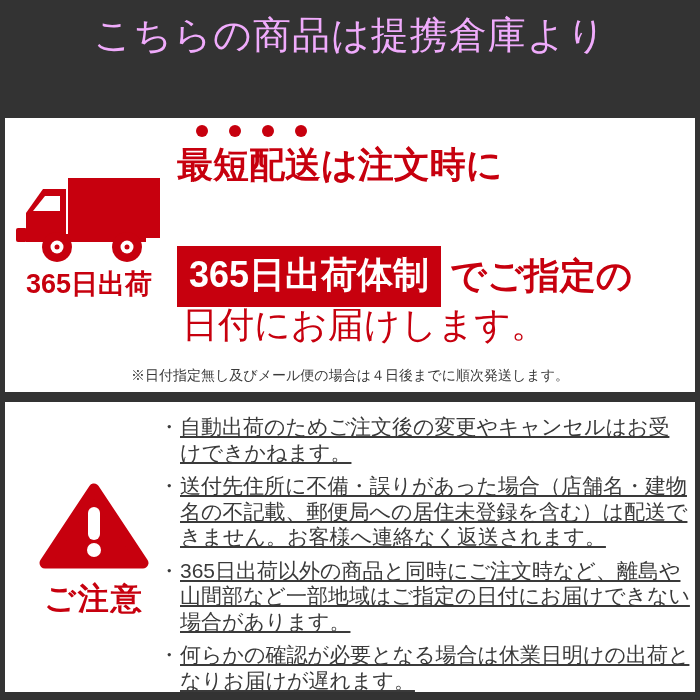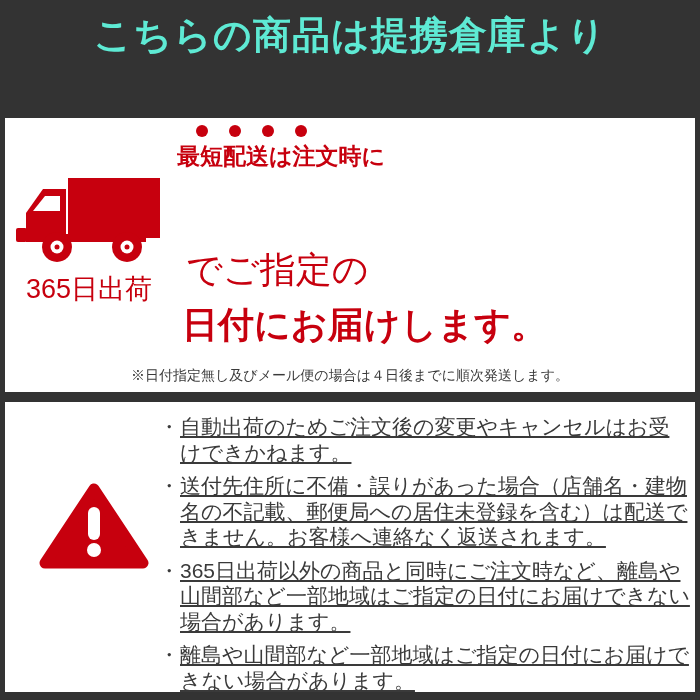--- a/index.html
+++ b/index.html
@@ -16,23 +16,23 @@
     height: 700px;
     background: var(--banner-bg);
     font-family: "Liberation Sans", sans-serif;
     overflow: hidden;
   }
   
   .top-banner {
     position: absolute;
     top: 0; left: 0;
     width: 700px; height: 148px;
-    color: #5eead4;
-    text-align: center;
-    font-weight: bold;
+    color: #f0abfc;
+    text-align: center;
+    font-weight: normal;
     font-size: 38px;
     line-height: 45px;
     letter-spacing: 1px;
     padding-top: 13px;
   }
   
   .panel {
     position: absolute;
     left: 5px;
     width: 690px;
@@ -43,43 +43,42 @@
 
   
   .truck-block {
     position: absolute;
     left: 8px; top: 58px;
     width: 152px;
     text-align: center;
   }
   .truck-block svg { display: block; margin: 0 auto; }
   .truck-label {
-    margin-top: 5px;
-    color: var(--accent-red);
-    font-weight: normal;
+    color: var(--accent-red);
+    font-weight: bold;
     font-size: 27px;
     white-space: nowrap;
   }
   .emphasis-dots {
     position: absolute;
     left: 191px; top: 7px;
     display: flex;
     gap: 21px;
   }
   .emphasis-dots i {
     width: 12px; height: 12px;
     border-radius: 50%;
     background: var(--accent-red);
   }
   .headline {
     position: absolute;
     left: 172px;
     color: var(--accent-red);
     font-weight: bold;
-    font-size: 23px;
+    font-size: 36px;
     white-space: nowrap;
   }
   .headline.l1 { top: 23px; }
   .headline.l2 { top: 75px; }
   .highlight-row {
     position: absolute;
     left: 172px; top: 128px;
     display: flex;
     align-items: center;
     white-space: nowrap;
@@ -87,29 +86,29 @@
   .highlight-badge {
     display: inline-block;
     background: var(--accent-red);
     color: #ffffff;
     font-weight: bold;
     font-size: 36px;
     padding: 5px 12px 7px 12px;
   }
   .highlight-suffix {
     color: var(--accent-red);
+    font-weight: bold;
+    font-size: 36px;
+    margin-left: 9px;
+  }
+  .highlight-line2 {
+    position: absolute;
+    left: 177px; top: 183px;
+    color: var(--accent-red);
     font-weight: normal;
-    font-size: 36px;
-    margin-left: 9px;
-  }
-  .highlight-line2 {
-    position: absolute;
-    left: 177px; top: 183px;
-    color: var(--accent-red);
-    font-weight: bold;
     font-size: 36px;
     white-space: nowrap;
   }
   .shipping-note {
     position: absolute;
     left: 0; right: 0; bottom: 7px;
     text-align: center;
     color: var(--text-dark);
     font-size: 14px;
     white-space: nowrap;
@@ -180,50 +179,52 @@
     <div class="emphasis-dots">
       <i></i>
       <i></i>
       <i></i>
       <i></i>
     </div>
 
     <div class="headline l1">最短配送は注文時に</div>
 
     <div class="highlight-row">
+      <span class="highlight-badge">365日出荷体制</span>
       <span class="highlight-suffix">でご指定の</span>
     </div>
     <div class="highlight-line2">日付にお届けします。</div>
 
     <div class="shipping-note">※日付指定無し及びメール便の場合は４日後までに順次発送します。</div>
   </section>
 
   <section class="panel caution-panel">
 
     <div class="caution-block">
       <svg width="114" height="88" viewBox="0 0 114 88">
         <path d="M57 7 L106 81 L8 81 Z" fill="var(--accent-red)" stroke="var(--accent-red)" stroke-width="11" stroke-linejoin="round"></path>
         <rect x="51" y="25" width="12" height="33" rx="6" fill="#ffffff"></rect>
         <circle cx="57" cy="68" r="7" fill="#ffffff"></circle>
       </svg>
+      <div class="caution-label">ご注意</div>
     </div>
 
     <ul class="caution-list">
       <li>
         <span class="bullet">・</span>
         <span class="item-text">自動出荷のためご注文後の変更やキャンセルはお受けできかねます。</span>
       </li>
       <li>
         <span class="bullet">・</span>
         <span class="item-text">送付先住所に不備・誤りがあった場合（店舗名・建物名の不記載、郵便局への居住未登録を含む）は配送できません。お客様へ連絡なく返送されます。</span>
       </li>
       <li>
         <span class="bullet">・</span>
         <span class="item-text">365日出荷以外の商品と同時にご注文時など、離島や山間部など一部地域はご指定の日付にお届けできない場合があります。</span>
       </li>
       <li>
         <span class="bullet">・</span>
-        <span class="item-text">離島や山間部など一部地域はご指定の日付にお届けできない場合があります。</span>
+        <span class="item-text">何らかの確認が必要となる場合は休業日明けの出荷となりお届けが遅れます。</span>
       </li>
     </ul>
   </section>
 
 </div>
 
 </body></html>

